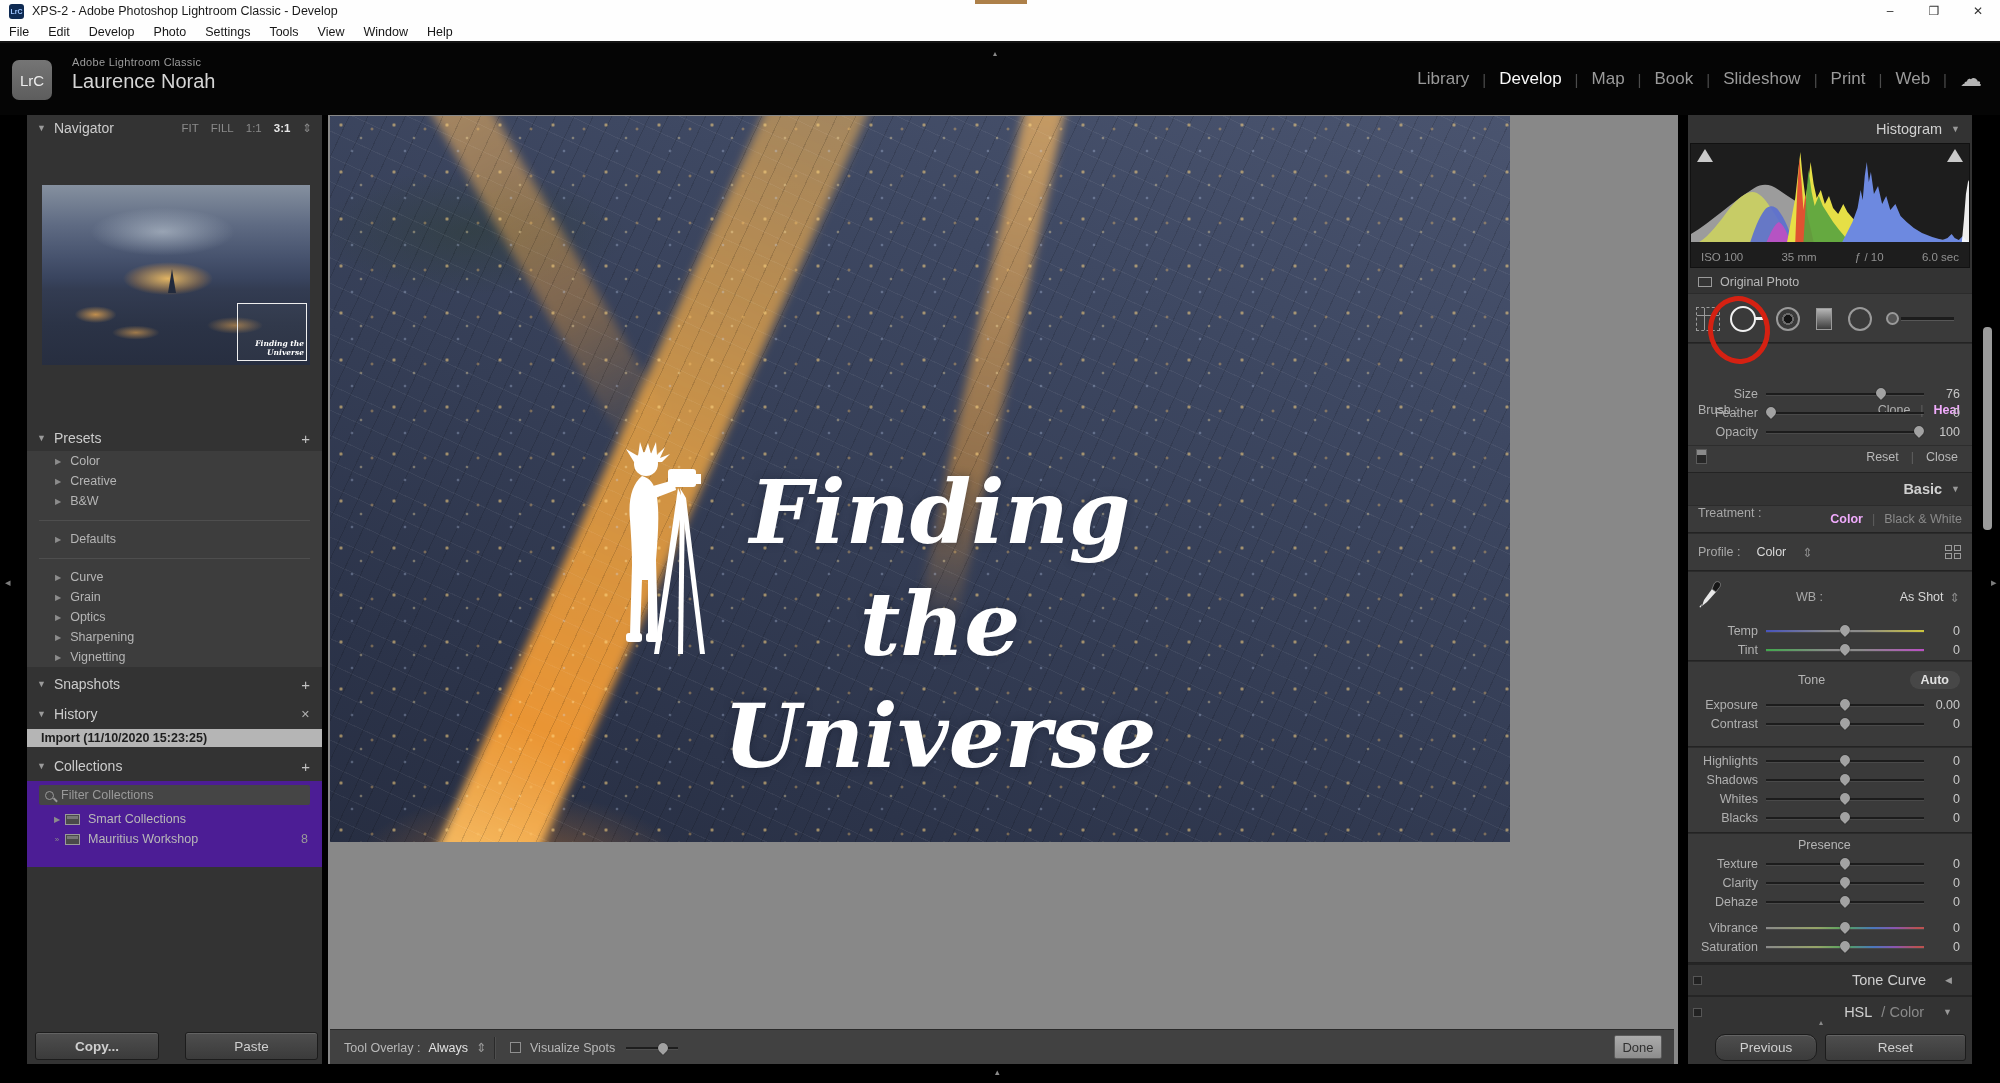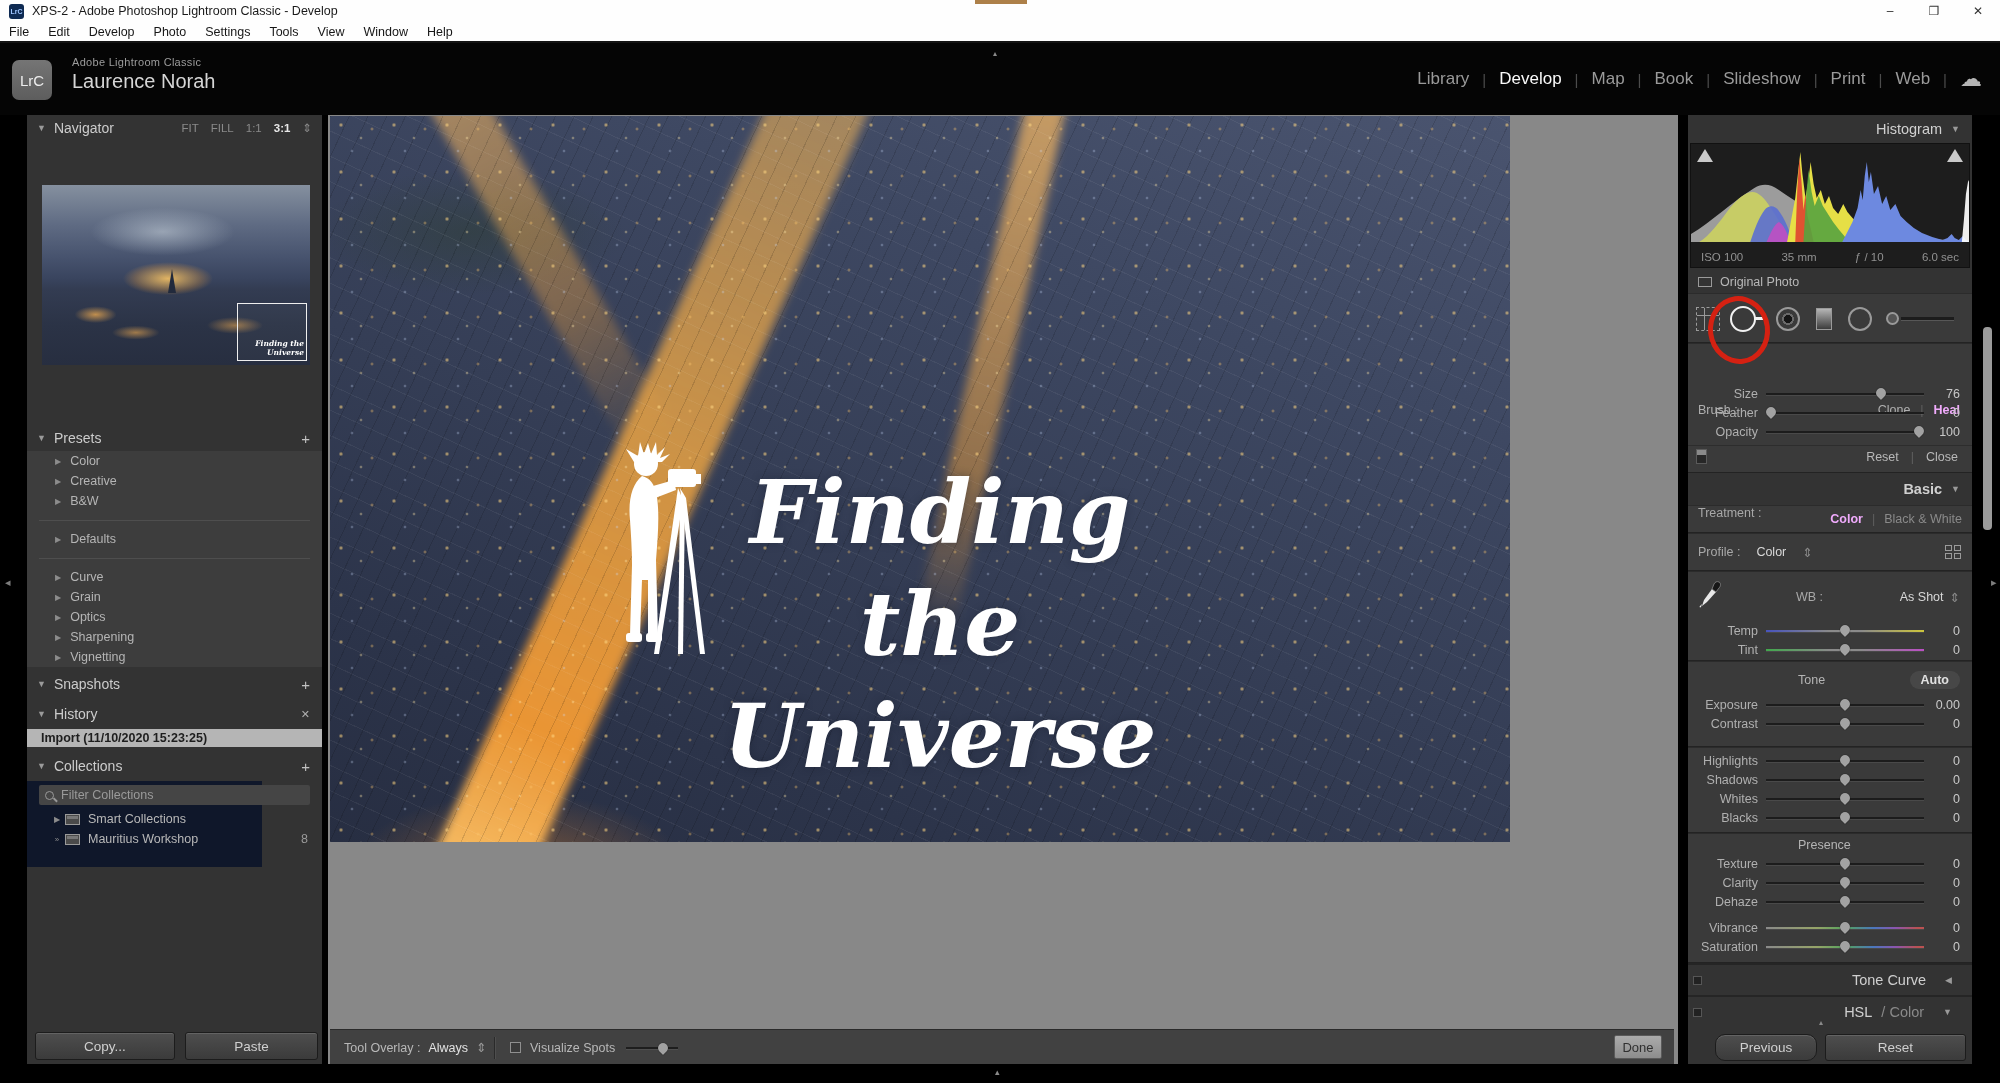--- a/index.html
+++ b/index.html
@@ -53,21 +53,21 @@
      linear-gradient(180deg,#85909f 0%,#5f6b83 22%,#47536e 40%,#39445e 52%,#333c52 58%,#2b3346 78%,#272e40 100%);}
   .nav-thumb::after{content:"";position:absolute;left:47%;bottom:40%;width:0;height:0;border-left:4px solid transparent;border-right:4px solid transparent;border-bottom:24px solid #222a3c;}
   .nav-rect{left:195px;top:118px;width:70px;height:58px;border:1px solid #efefef;background:rgba(255,255,255,.03);}
   .nav-rect-txt{position:absolute;left:0;right:2px;bottom:3px;text-align:right;color:#fff;font-family:"DejaVu Serif",serif;font-style:italic;font-weight:bold;font-size:7.5px;line-height:8.5px;}
   .plist{position:absolute;left:0;width:295px;background:#3d3d3d;}
   .prow{height:20px;display:flex;align-items:center;padding-left:28px;color:#b5b5b5;font-size:12.5px;}
   .prow .tri2{font-size:8px;color:#8c8c8c;margin-right:9px;}
   .pdiv{height:18px;display:flex;align-items:center;}
   .pdiv::after{content:"";flex:1;height:1px;background:#4e4e4e;margin:0 12px;}
   .hist-item{left:0;top:614px;width:295px;height:18px;background:#b5b5b5;color:#1e1e1e;font-size:12.5px;font-weight:600;display:flex;align-items:center;padding-left:14px;}
-  .clist{left:0;top:666px;width:235px;height:86px;background:#0f172a;}
+  .clist{left:0;top:666px;width:295px;height:86px;background:#4c1d95;}
   .filter-row{left:12px;top:4px;width:271px;height:20px;background:#454545;border-radius:2px;display:flex;align-items:center;gap:7px;padding-left:6px;color:#9a9a9a;font-size:12.5px;}
   .mag{position:relative;width:9px;height:9px;border:1.5px solid #999;border-radius:50%;}
   .mag::after{content:"";position:absolute;left:7px;top:7px;width:5px;height:1.5px;background:#999;transform:rotate(45deg);}
   .crow{position:absolute;left:0;width:295px;height:20px;display:flex;align-items:center;color:#b8b8b8;font-size:12.5px;}
   .crow .tri2{font-size:8px;color:#8c8c8c;width:16px;text-align:center;margin-left:22px;}
   .cbox{position:relative;width:15px;height:11px;border:1px solid #9a9a9a;background:#4a4a4a;margin-right:8px;}
   .cbox::after{content:"";position:absolute;left:1px;top:1px;width:11px;height:3px;background:#777;}
   .ccount{position:absolute;right:14px;color:#9a9a9a;}
   .lbtn{position:absolute;top:917px;height:28px;background:linear-gradient(#4e4e4e,#3b3b3b);border:1px solid #1c1c1c;border-radius:3px;color:#cfcfcf;font-size:13.5px;display:flex;align-items:center;justify-content:center;box-shadow:inset 0 1px 0 rgba(255,255,255,.12);}
 
@@ -326,21 +326,21 @@
         <span>Smart Collections</span>
       </div>
       <div class="crow" style="top:48px;">
         <span class="tri2">»</span>
         <span class="cbox"></span>
         <span>Mauritius Workshop</span>
         <span class="ccount">8</span>
       </div>
     </div>
 
-    <div class="lbtn" style="left:8px;width:140px;">Copy...</div>
+    <div class="lbtn" style="left:8px;width:124px;font-weight:bold;">Copy...</div>
     <div class="lbtn" style="left:158px;width:133px;">Paste</div>
   </div>
 
   <div class="abs canvas">
     <div class="abs photo">
       <div class="ave ave3"></div>
       <div class="ave ave1"></div>
       <div class="ave ave2"></div>
       <div class="ptex"></div>
       <div class="plights"></div>

